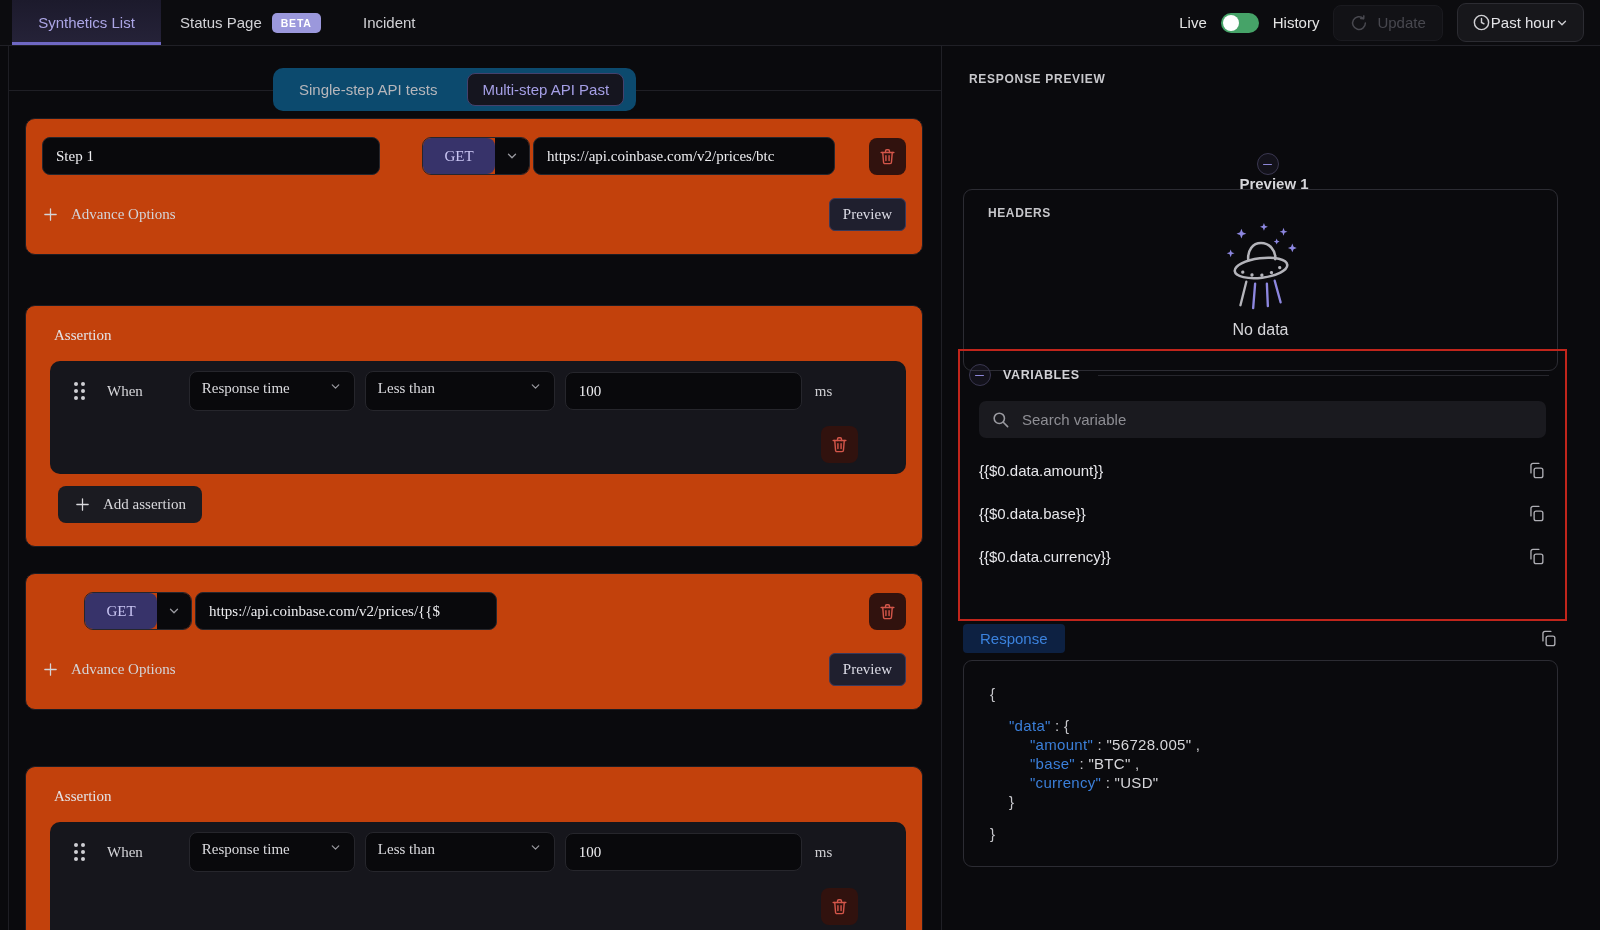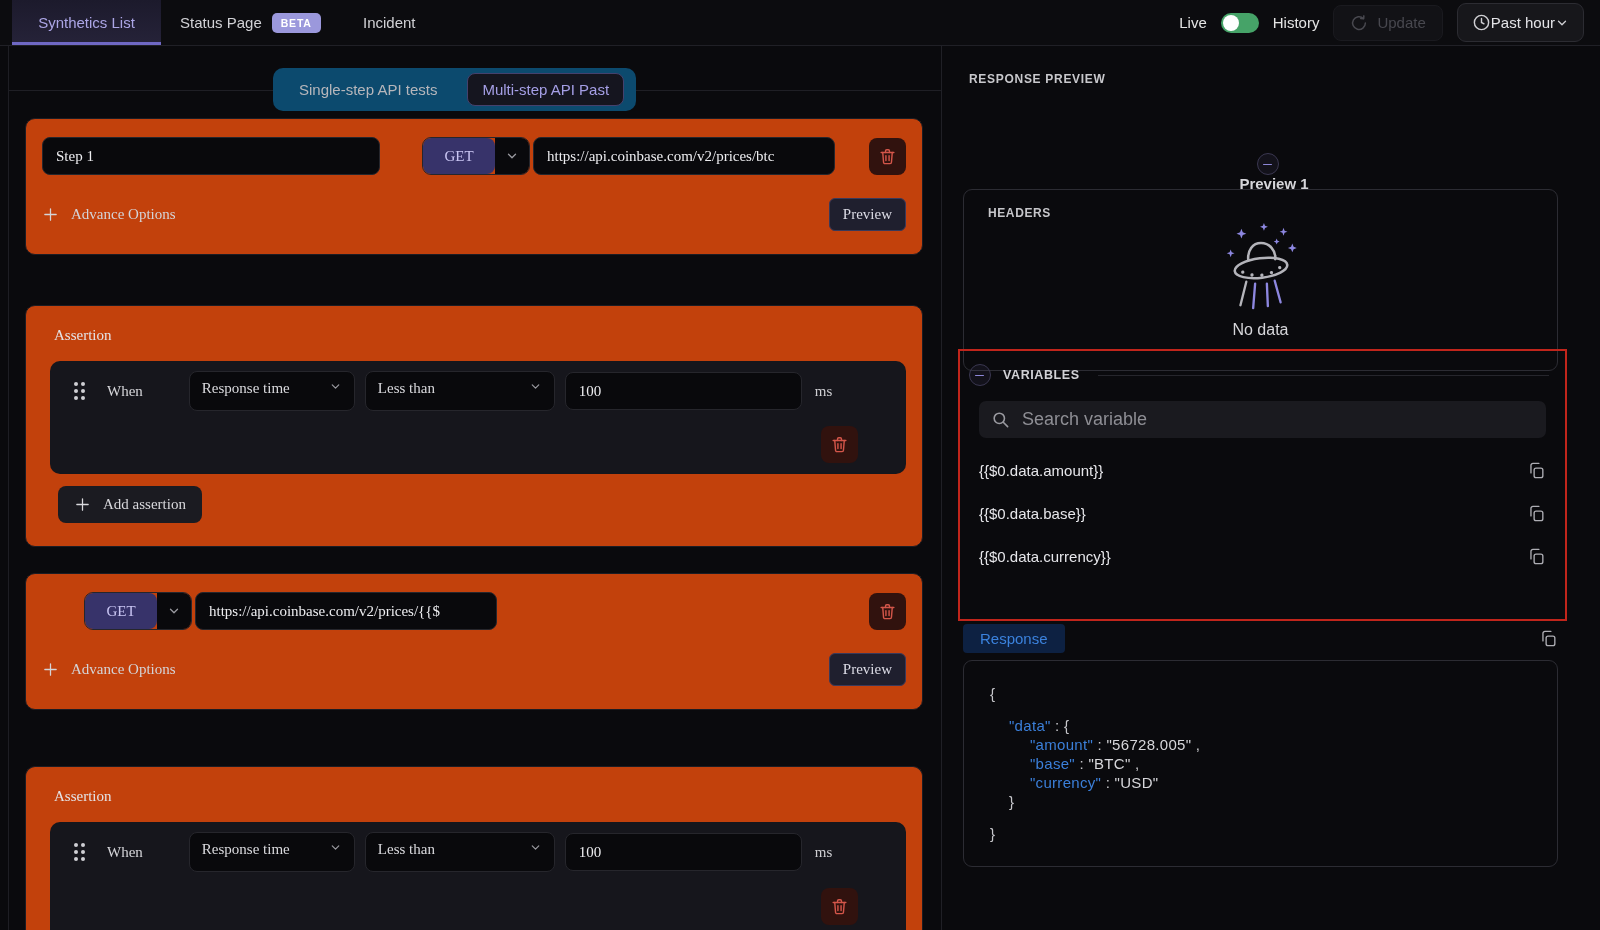--- a/index.html
+++ b/index.html
@@ -81,21 +81,21 @@
   .headers-box { position:absolute; top:143px; left:21px; width:595px; height:182px; border:1px solid #2c2c33; border-radius:9px; }
   .headers-lbl { position:absolute; top:16px; left:24px; font-size:12px; font-weight:bold; letter-spacing:.6px; color:#c6c6ca; }
   .ufo-wrap { position:absolute; top:30px; left:0; width:100%; display:flex; justify-content:center; }
   .no-data { position:absolute; top:131px; width:100%; text-align:center; font-size:16px; color:#d6d6da; }
 
   .variables-box { position:absolute; top:303px; left:16px; width:609px; height:272px; border:2px solid #c1251b; }
   .var-header { position:absolute; top:13px; left:9px; display:flex; align-items:center; width:580px; }
   .var-header .sec-lbl { margin-left:12px; font-size:12.5px; font-weight:bold; letter-spacing:.6px; color:#d2d2d6; }
   .var-header .hr { flex:1; height:1px; background:#26262c; margin-left:18px; }
   .var-search { position:absolute; top:50px; left:19px; width:567px; height:37px; background:#1a1a1f; border-radius:7px; display:flex; align-items:center; padding:0 12px; }
-  .var-search input { flex:1; background:transparent; border:none; outline:none; color:#22c55e; font-size:18px; font-family:inherit; margin-left:12px; }
+  .var-search input { flex:1; background:transparent; border:none; outline:none; color:#22c55e; font-size:15px; font-family:inherit; margin-left:12px; }
   .var-search input::placeholder { color:#8e8e94; }
   .var-list { position:absolute; top:98px; left:19px; width:567px; }
   .var-row { height:43px; display:flex; align-items:center; }
   .var-row .var-txt { font-size:15px; color:#e6e6ea; }
   .copy-btn { margin-left:auto; background:none; border:none; color:#aeaeb4; cursor:pointer; padding:0; display:flex; }
 
   .response-row { position:absolute; top:578px; left:21px; width:595px; display:flex; align-items:center; }
   .response-chip { background:#0d2142; color:#3b82dd; font-size:15px; padding:6px 17px; border-radius:4px; cursor:pointer; }
   .code-box { position:absolute; top:614px; left:21px; width:595px; height:207px; border:1px solid #2c2c33; border-radius:9px; padding:23px 0 0 26px; overflow:hidden; }
   .code-line { font-size:15px; line-height:19px; white-space:pre; letter-spacing:.3px; }

